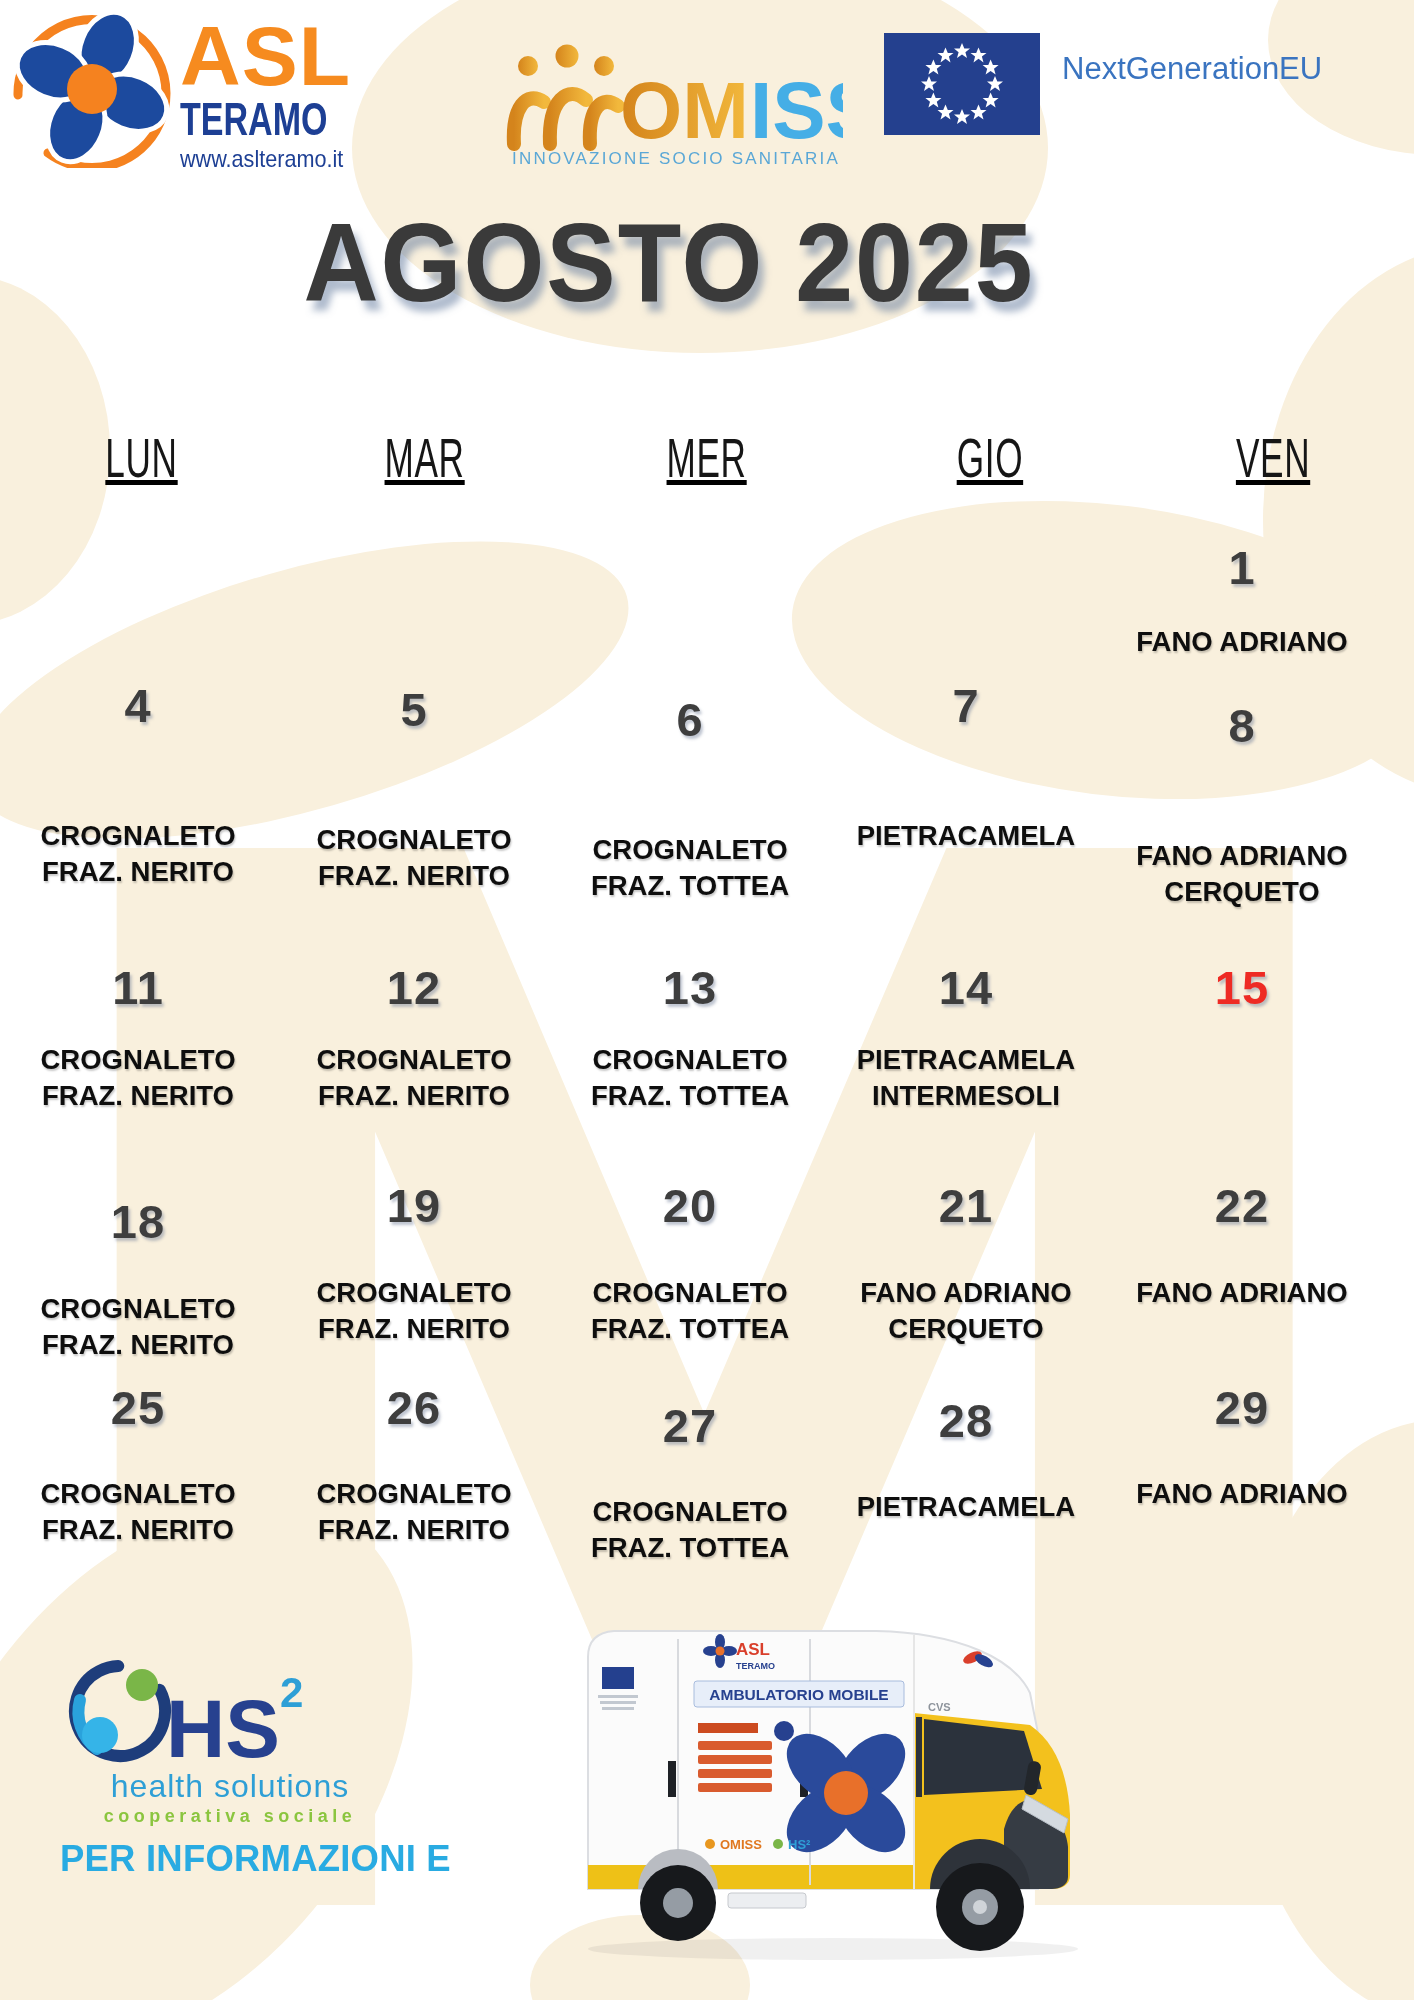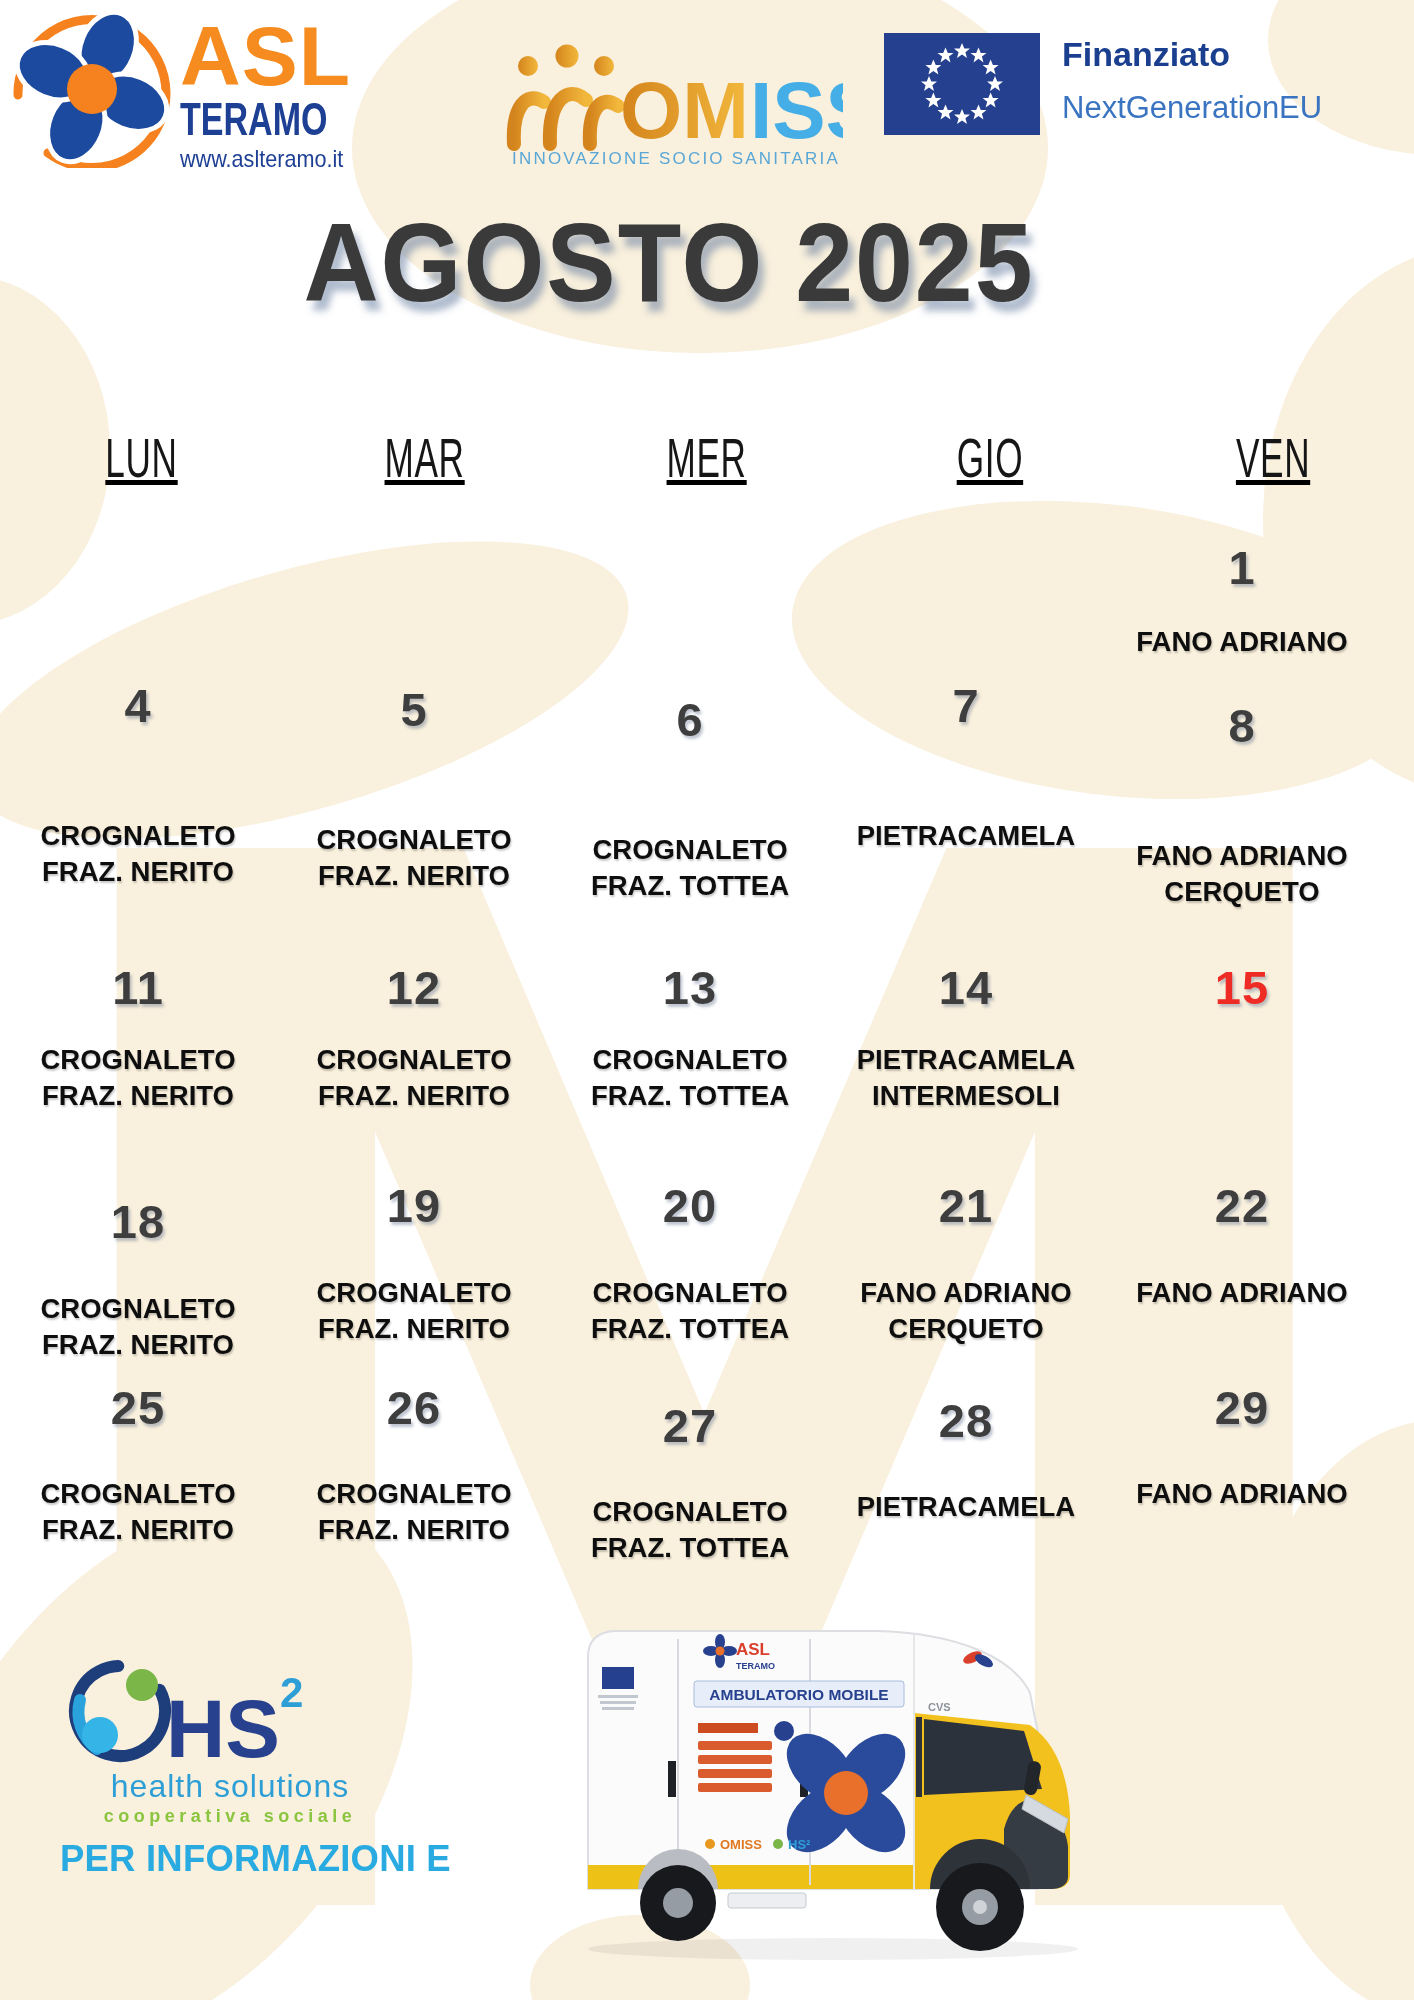--- a/index.html
+++ b/index.html
@@ -138,21 +138,20 @@
           <path transform="translate(16.5,28.6)" d="M0,-8 2.3,-2.5 8,-2.5 3.4,1.2 5,7 0,3.4 -5,7 -3.4,1.2 -8,-2.5 -2.3,-2.5 Z"></path>
           <path transform="translate(0,33)" d="M0,-8 2.3,-2.5 8,-2.5 3.4,1.2 5,7 0,3.4 -5,7 -3.4,1.2 -8,-2.5 -2.3,-2.5 Z"></path>
           <path transform="translate(-16.5,28.6)" d="M0,-8 2.3,-2.5 8,-2.5 3.4,1.2 5,7 0,3.4 -5,7 -3.4,1.2 -8,-2.5 -2.3,-2.5 Z"></path>
           <path transform="translate(-28.6,16.5)" d="M0,-8 2.3,-2.5 8,-2.5 3.4,1.2 5,7 0,3.4 -5,7 -3.4,1.2 -8,-2.5 -2.3,-2.5 Z"></path>
           <path transform="translate(-33,0)" d="M0,-8 2.3,-2.5 8,-2.5 3.4,1.2 5,7 0,3.4 -5,7 -3.4,1.2 -8,-2.5 -2.3,-2.5 Z"></path>
           <path transform="translate(-28.6,-16.5)" d="M0,-8 2.3,-2.5 8,-2.5 3.4,1.2 5,7 0,3.4 -5,7 -3.4,1.2 -8,-2.5 -2.3,-2.5 Z"></path>
           <path transform="translate(-16.5,-28.6)" d="M0,-8 2.3,-2.5 8,-2.5 3.4,1.2 5,7 0,3.4 -5,7 -3.4,1.2 -8,-2.5 -2.3,-2.5 Z"></path>
         </g>
       </svg>
       <div class="eu-text">
-        <div class="eu-l1">Finanziato</div>
         <div class="eu-l3">NextGenerationEU</div>
       </div>
     </div>
 
     <div class="title">AGOSTO 2025</div>
 
     <div class="dayrow">
       <span class="dh">LUN</span>
       <span class="dh">MAR</span>
       <span class="dh">MER</span>

